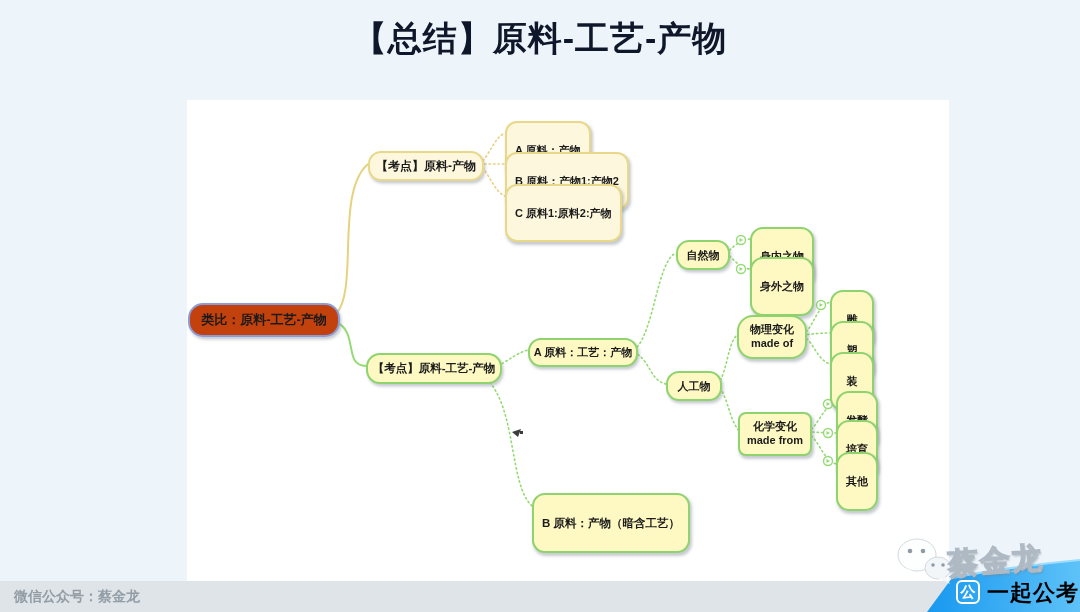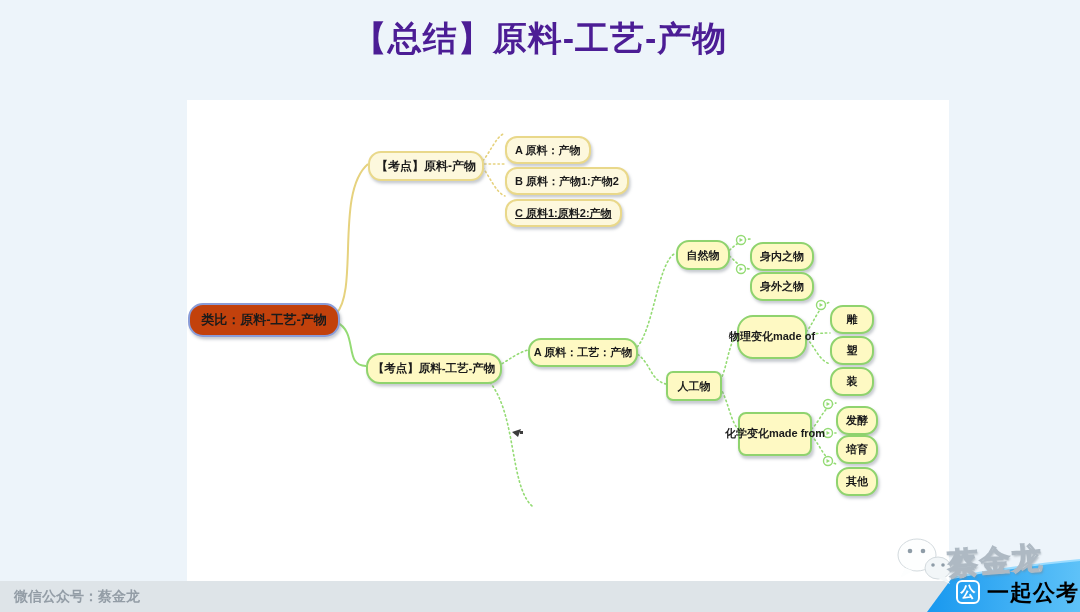--- a/index.html
+++ b/index.html
@@ -1,34 +1,34 @@
 <!DOCTYPE html>
 <html><head>
 <meta charset="utf-8">
 <style>
   html,body{margin:0;padding:0;}
   body{width:1080px;height:612px;position:relative;overflow:hidden;
        background:#edf4fa;font-family:"Liberation Sans","DejaVu Sans",sans-serif;}
   .abs{position:absolute;}
   
   .title{left:0;right:0;top:16px;text-align:center;font-size:34px;font-weight:900;
-         color:#4c1d95;letter-spacing:1px;}
+         color:#0f172a;letter-spacing:1px;}
   
   .canvas{left:187px;top:100px;width:762px;height:481px;background:#ffffff;}
   svg.links{position:absolute;left:0;top:0;}
   
   .node{position:absolute;display:flex;align-items:center;justify-content:center;
         font-weight:bold;color:#1b1b1b;white-space:nowrap;border-style:solid;
         border-width:2px;border-radius:16px;font-size:11px;
         box-shadow:1.5px 2.5px 3px rgba(130,140,150,.45);background:#fff;}
   .node.blue{background:#c2410c;border-color:#8a9cd8;}
   .node.yellow{background:#fdf8dd;border-color:#e9d88a;}
   .node.green{background:#fef9c3;border-color:#8fd36e;}
-  .node.twoline{flex-direction:row;line-height:1.25;}
-  .leaf{padding:0 8px;margin-top:15px;}
+  .node.twoline{flex-direction:column;line-height:1.25;}
+  .leaf{padding:15px 8px;}
   
   .band{left:0;top:581px;width:1080px;height:31px;background:#dee4e8;}
   .footer-text{left:14px;top:581px;height:18px;line-height:31px;font-size:14px;
                font-weight:bold;color:#939da6;}
   
   .brand-name{left:948px;top:541px;font-size:30px;font-weight:bold;color:#f2f5f7;
               -webkit-text-stroke:1.3px #aeb9c3;transform:rotate(-4deg);
               text-shadow:1px 2px 2px rgba(120,130,140,.45);letter-spacing:2px;}
   .gong-box{left:956px;top:580px;width:24px;height:24px;border:2px solid #ffffff;
             border-radius:6px;color:#ffffff;font-size:15px;font-weight:bold;
@@ -103,30 +103,31 @@
   <div class="node blue" style="left:1px;top:203px;width:148px;height:30px;font-size:13px;border-radius:15px;">类比：原料-工艺-产物</div>
 
   <svg class="abs cursor-marker" viewBox="0 0 14 12">
     <path d="M2,5 L11,2 L8,10 Z" fill="#3c3c3c"></path>
       <rect x="10" y="4" width="3" height="3" fill="#3c3c3c"></rect>
   </svg>
 
   <div class="node yellow" style="left:181px;top:51px;width:112px;height:26px;font-size:12px;border-radius:13px;">【考点】原料-产物</div>
   <div class="node yellow leaf" style="left:318px;top:21px;height:24px;border-radius:12px;">A 原料：产物</div>
   <div class="node yellow leaf" style="left:318px;top:52px;height:24px;border-radius:12px;">B 原料：产物1:产物2</div>
-  <div class="node yellow leaf" style="left:318px;top:84px;height:24px;border-radius:12px;text-decoration:underline;">C 原料1:原料2:产物</div>
+  <div class="node yellow leaf" style="left:318px;top:84px;height:24px;border-radius:12px;">C 原料1:原料2:产物</div>
 
   <div class="node green" style="left:341px;top:238px;width:106px;height:25px;border-radius:13px;">A 原料：工艺：产物</div>
   <div class="node green" style="left:179px;top:253px;width:132px;height:27px;font-size:11.5px;border-radius:14px;">【考点】原料-工艺-产物</div>
+  <div class="node green leaf" style="left:345px;top:393px;height:26px;font-size:11.5px;border-radius:13px;">B 原料：产物（暗含工艺）</div>
 
   <div class="node green" style="left:489px;top:140px;width:50px;height:26px;border-radius:13px;">自然物</div>
   <div class="node green leaf" style="left:563px;top:127px;height:25px;border-radius:13px;">身内之物</div>
   <div class="node green leaf" style="left:563px;top:157px;height:25px;border-radius:13px;">身外之物</div>
 
-  <div class="node green" style="left:479px;top:271px;width:52px;height:26px;border-radius:7px;font-family:Liberation Serif, serif;">人工物</div>
+  <div class="node green" style="left:479px;top:271px;width:52px;height:26px;border-radius:13px;font-family:Liberation Serif, serif;">人工物</div>
 
   <div class="node green twoline" style="left:550px;top:215px;width:66px;height:40px;border-radius:16px;">
     <span>物理变化</span>
     <span>made of</span>
   </div>
   <div class="node green leaf" style="left:643px;top:190px;width:24px;height:25px;border-radius:13px;">雕</div>
   <div class="node green leaf" style="left:643px;top:221px;width:24px;height:25px;border-radius:13px;">塑</div>
   <div class="node green leaf" style="left:643px;top:252px;width:24px;height:25px;border-radius:13px;">装</div>
 
   <div class="node green twoline" style="left:551px;top:312px;width:70px;height:40px;border-radius:8px;">

